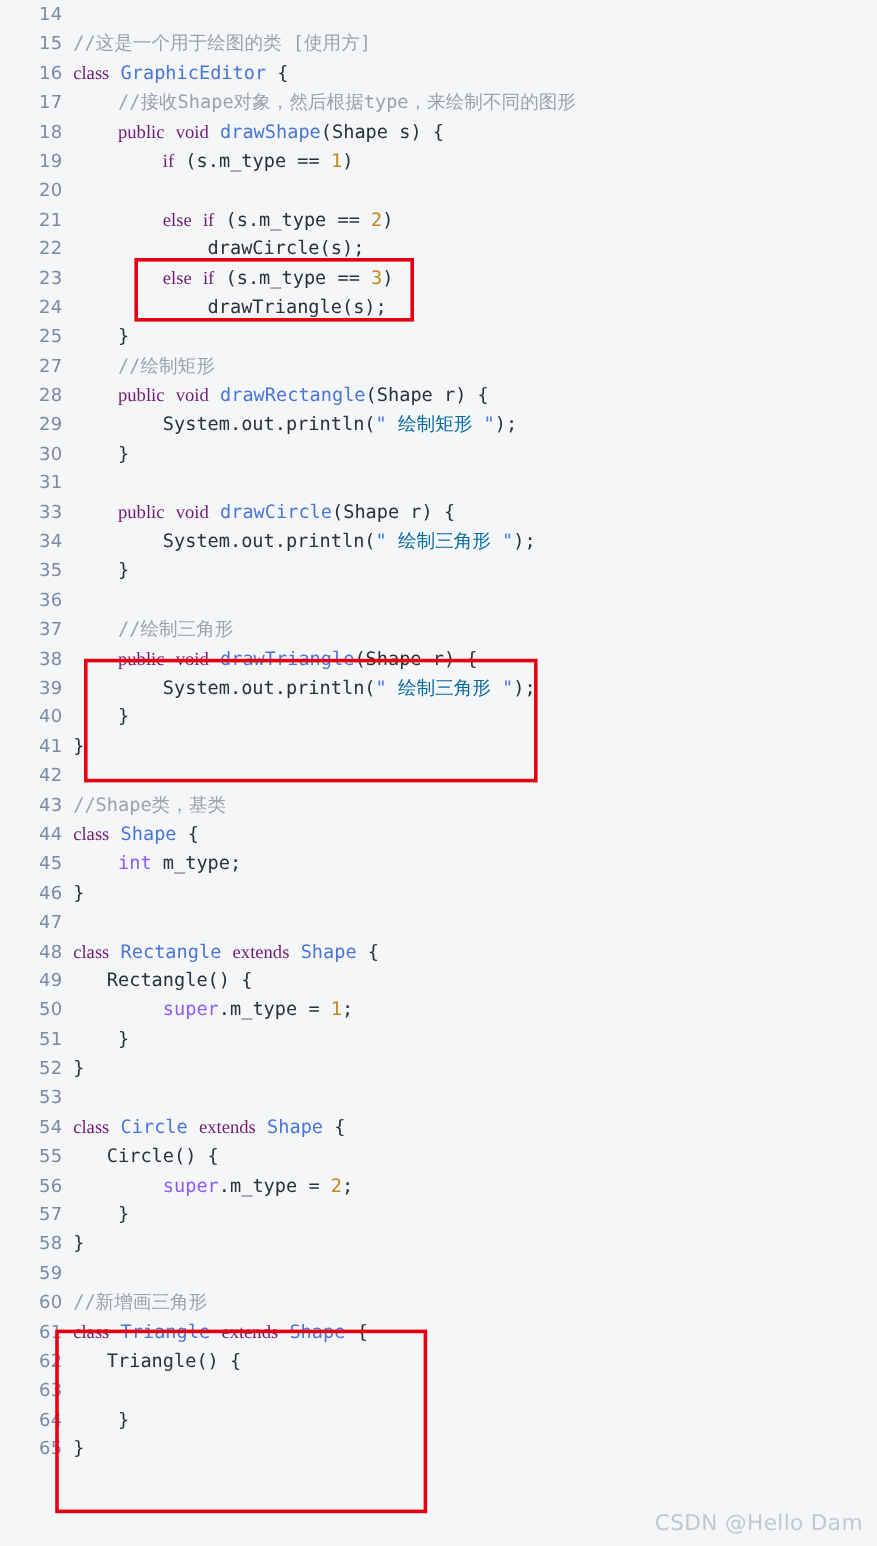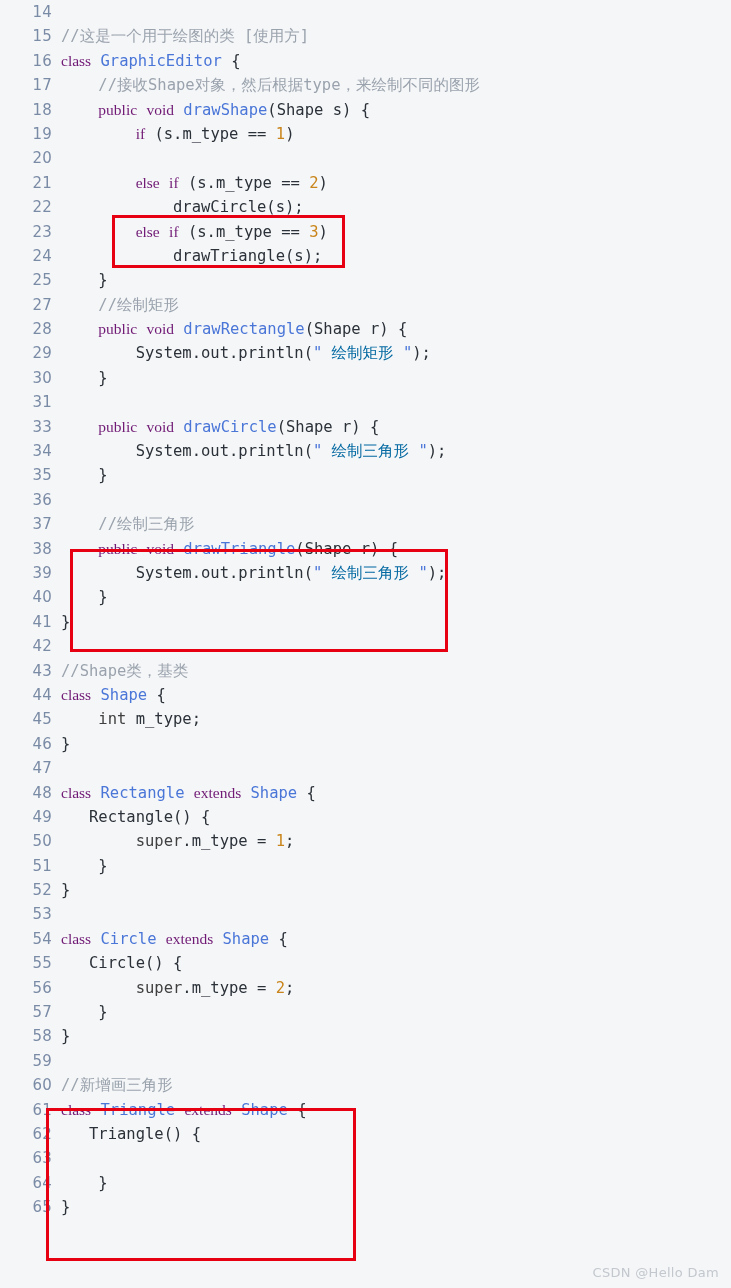--- a/index.html
+++ b/index.html
@@ -46,42 +46,42 @@
     left: 61px;
     top: 0;
     color: #2b3138;
     white-space: pre;
   }
 
   
   .kw   { color: #701a75; font-family: Liberation Serif, serif; }            
   .typ  { color: #4a76d8; }            
   .num  { color: #c9851b; }            
-  .prim { color: #404040; }            
+  .prim { color: #8b5cf6; }            
   .str  { color: #0369a1; font-family: Liberation Mono, monospace; }            
   .qt   { color: #4a76d8; }            
   .cmt  { color: #9aa3ad; }
   .pl   { color: #2b3138; }            
 
   
   .hlbox {
     position: absolute;
     border: 3px solid #e60012;
     box-sizing: border-box;
     pointer-events: none;
     background: transparent;
   }
 
   
   #watermark {
     position: absolute;
     right: 12px;
     bottom: 8px;
     color: #c3c8ce;
-    font-size: 13px;
+    font-size: 18px;
     font-family: "DejaVu Sans", "Liberation Sans", sans-serif;
     letter-spacing: 0.3px;
     margin-left: 32px;
   }
 </style>
 </head>
 <body>
 
 <div id="page">
 

